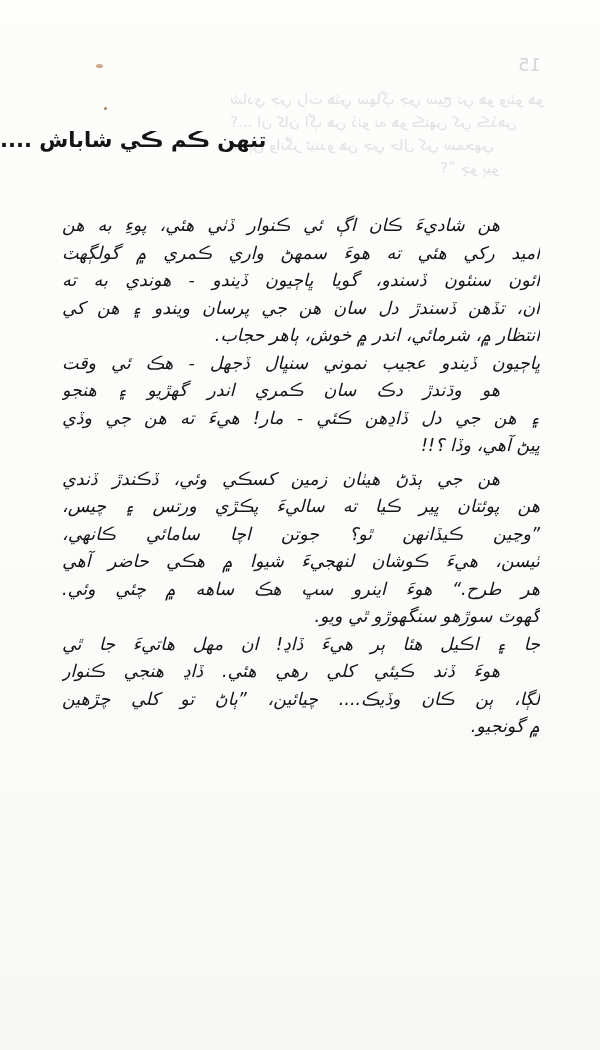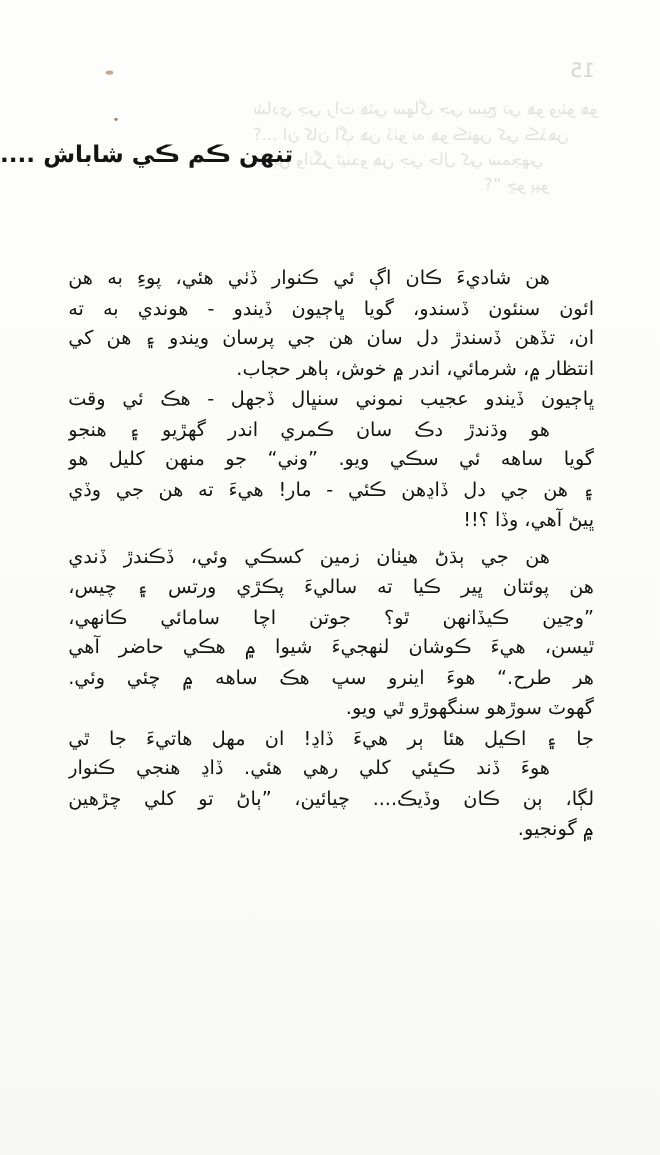--- a/index.html
+++ b/index.html
@@ -52,26 +52,27 @@
       width: 524px;
       text-align: left;
       direction: rtl;
       font-size: 21px;
       font-weight: bold;
       color: #141414;
       letter-spacing: 0.5px;
     }
     .body-text {
       position: absolute;
-      top: 240px;
+      top: 212px;
       left: 62px;
       width: 478px;
       direction: rtl;
       font-size: 17.5px;
       color: #141414;
+      font-style: italic;
     }
     .line {
       height: 27.5px;
       line-height: 27.5px;
       white-space: nowrap;
       text-align: justify;
       text-align-last: justify;
       overflow: hidden;
     }
     .line.indent {
@@ -96,27 +97,27 @@
   <div class="bleed" style="top:159px; left:440px; width:130px;">؟“ ڇو پيو</div>
 
   <div class="speck" style="top:64px; left:96px; width:7px; height:4px;"></div>
   <div class="speck" style="top:107px; left:104px; width:3px; height:3px; background:#a0835f;"></div>
 
   <div class="title">تنهن ڪم ڪي شاباش ....</div>
 
   <div class="body-text">
 
     <div class="line indent">هن شاديءَ ڪان اڳ ئي ڪنوار ڏٺي هئي، پوءِ به هن</div>
+    <div class="line">اميد رکي هئي ته هوءَ سمهڻ واري ڪمري ۾ گولڳهٽ</div>
     <div class="line">ائون سنئون ڏسندو، گويا ڀاڄيون ڏيندو - هوندي به ته</div>
     <div class="line">ان، تڏهن ڏسندڙ دل سان هن جي پرسان ويندو ۽ هن کي</div>
     <div class="line last">انتظار ۾، شرمائي، اندر ۾ خوش، ٻاهر حجاب.</div>
     <div class="line">ڀاڄيون ڏيندو عجيب نموني سنڀال ڏجهل - هڪ ئي وقت</div>
 
     <div class="line indent">هو وڌندڙ دڪ سان ڪمري اندر گهڙيو ۽ هنجو</div>
-    <div class="line">گويا ساهه ئي سڪي ويو. ”وني“ جو منهن کليل هو</div>
     <div class="line">۽ هن جي دل ڏاڍهن ڪئي - مار! هيءَ ته هن جي وڏي</div>
     <div class="line last">ڀيڻ آهي، وڏا ؟!!</div>
 
     <div class="gap"></div>
 
     <div class="line indent">هن جي ٻڌڻ هيٺان زمين کسڪي وئي، ڏڪندڙ ڏندي</div>
     <div class="line">هن پوئتان ڀير ڪيا ته ساليءَ پڪڙي ورتس ۽ چيس،</div>
     <div class="line">”وڃين ڪيڏانهن ٿو؟ جوتن اچا سامائي ڪانهي،</div>
     <div class="line">ٿيسن، هيءَ ڪوشان لنهجيءَ شيوا ۾ هڪي حاضر آهي</div>
     <div class="line">هر طرح.“ هوءَ اينرو سڀ هڪ ساهه ۾ چئي وئي.</div>

